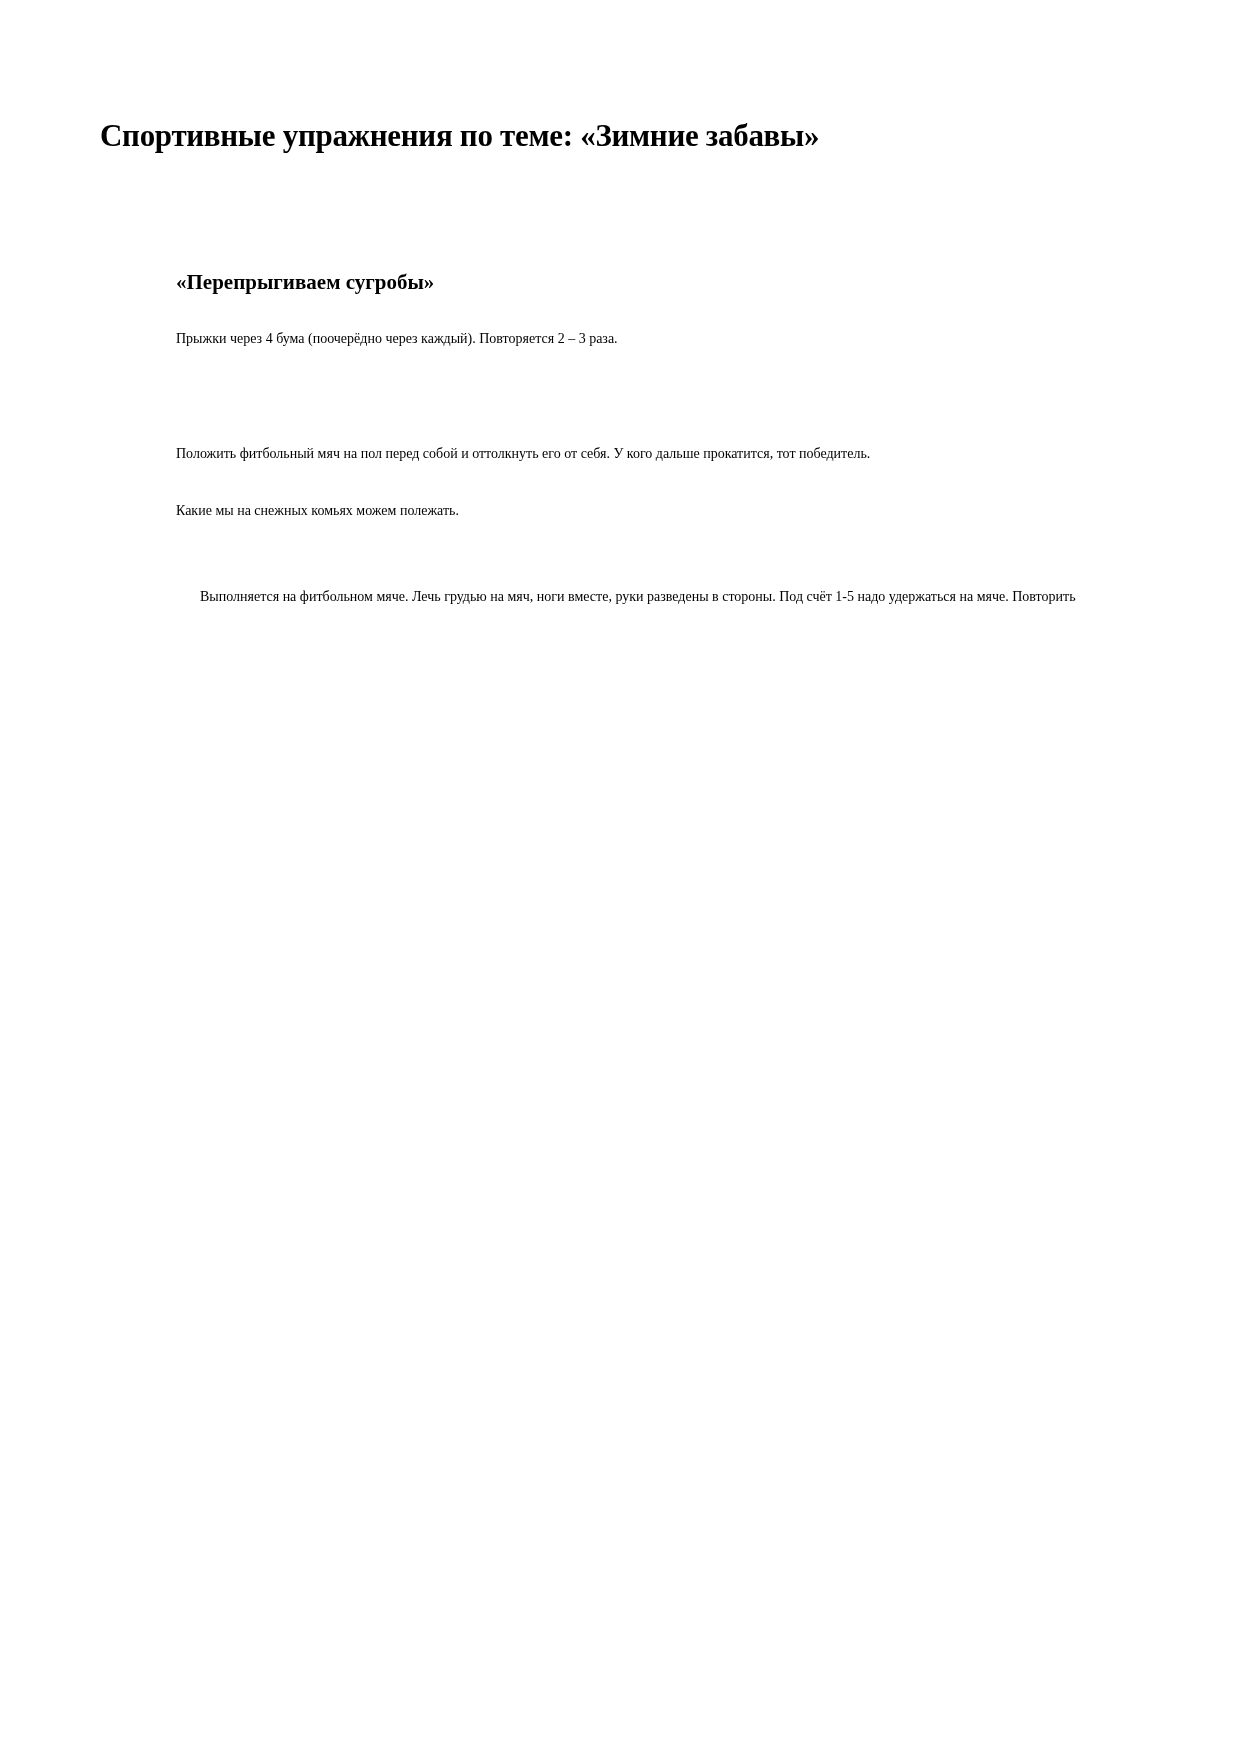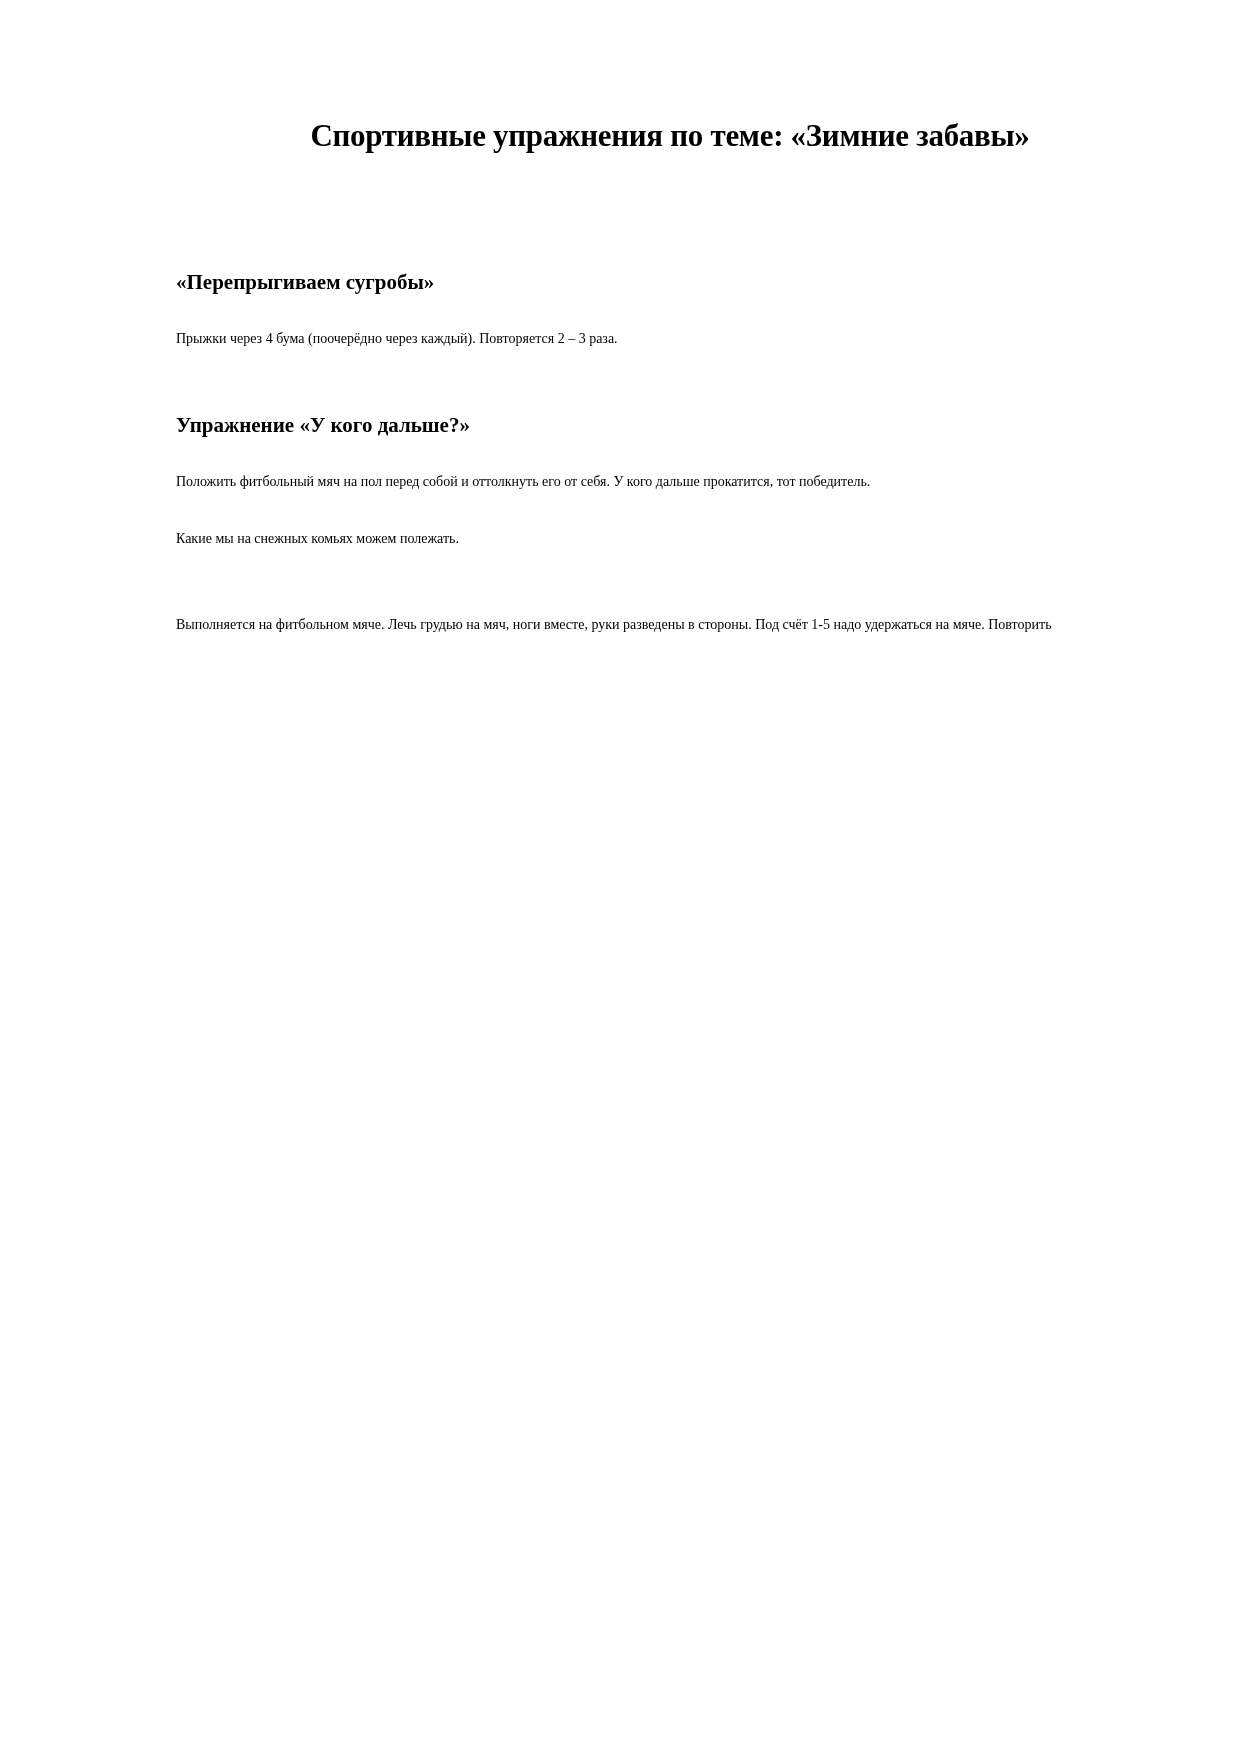--- a/index.html
+++ b/index.html
@@ -22,21 +22,20 @@
       height: 1754px;
       background: #ffffff;
     }
     .title {
       position: absolute;
       left: 0;
       width: 1240px;
       top: 116px;
       padding-left: 100px;
       box-sizing: border-box;
-      text-align: center;
       font-weight: bold;
       font-size: 31px;
       line-height: 40px;
       letter-spacing: -0.3px;
     }
     .content {
       position: absolute;
       left: 176px;
       top: 268px;
       width: 960px;
@@ -63,26 +62,25 @@
   <div class="content">
     <section>
       <p class="heading">«Перепрыгиваем сугробы»</p>
       <div class="gap"></div>
       <p class="para">Прыжки через 4 бума (поочерёдно через каждый). Повторяется 2 – 3 раза.</p>
       <div class="gap"></div>
       <div class="gap"></div>
     </section>
 
     <section>
-      <p class="heading">Упражнение «У кого дальше?»</p>
       <div class="gap"></div>
       <p class="para" style="width:945px;">Положить фитбольный мяч на пол перед собой и оттолкнуть его от себя. У кого дальше прокатится, тот победитель.</p>
       <div class="gap"></div>
       <p class="para">Какие мы на снежных комьях можем полежать.</p>
       <div class="gap"></div>
     </section>
 
     <section>
       <div class="gap"></div>
-      <p class="para" style="width:945px;">Выполняется на фитбольном мяче. Лечь грудью на мяч, ноги вместе, руки разведены в стороны. Под счёт 1-5 надо удержаться на мяче. Повторить</p>
+      <p class="para" style="width:945px;margin-left:24px;">Выполняется на фитбольном мяче. Лечь грудью на мяч, ноги вместе, руки разведены в стороны. Под счёт 1-5 надо удержаться на мяче. Повторить</p>
     </section>
   </div>
 </div>
 
 </body></html>

